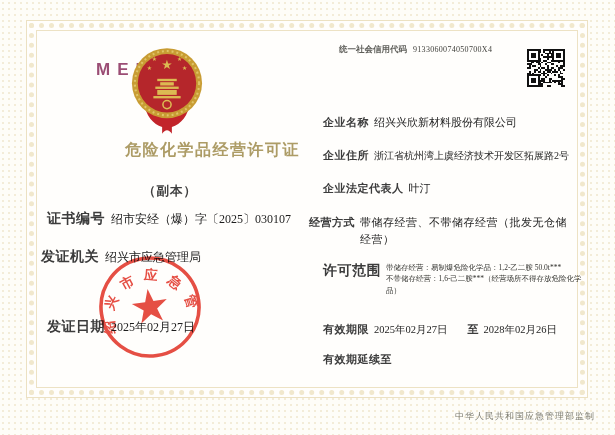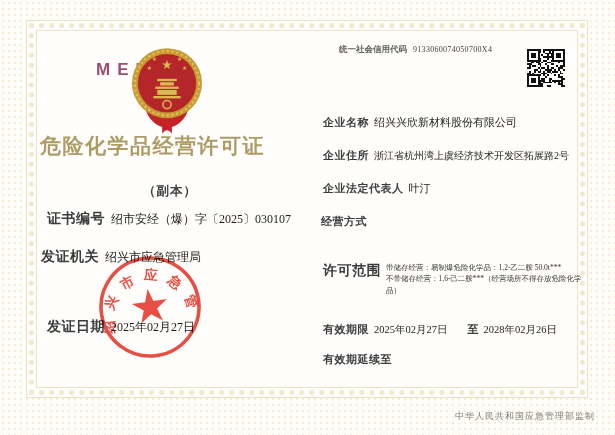--- a/index.html
+++ b/index.html
@@ -32,23 +32,23 @@
   .abs{position:absolute;}
   
   .mem{
     left:57px;top:60px;
     font-size:17px;font-weight:bold;letter-spacing:7px;
     color:#9b4d74;
     margin-left:39px;
   }
   .emblem{left:130px;top:46px;width:74px;height:88px;}
   .doc-title{
-    left:40px;top:132px;width:260px;text-align:left;
+    left:40px;top:140px;width:260px;text-align:right;
     font-family:"Liberation Serif","DejaVu Serif",serif;
-    font-size:21px;font-weight:bold;letter-spacing:1.5px;
+    font-size:16px;font-weight:bold;letter-spacing:1.5px;
     color:#ad9c66;
   }
   .doc-subtitle{
     left:40px;top:183px;width:260px;text-align:center;
     font-size:12.5px;font-weight:bold;color:#3e3e3e;letter-spacing:1px;
   }
   .row{display:flex;align-items:baseline;}
   .lbl{
     font-size:14px;font-weight:bold;color:#3c3c3c;
     letter-spacing:0.5px;flex:none;
@@ -69,21 +69,21 @@
   .credit-row{left:323px;top:44px;}
   .credit-lbl{font-size:8.5px;font-weight:bold;color:#5d5d58;padding-left:16px;}
   .credit-val{font-family:"Liberation Serif","DejaVu Serif",serif;font-size:8px;color:#40403c;margin-left:6px;letter-spacing:0.3px;}
   .qr{left:527px;top:47px;width:38px;height:42px;}
   .r-row .lbl{font-size:11px;}
   .r-row .val{font-size:11px;margin-left:5px;}
   .r-name{left:323px;top:115px;}
   .r-addr{left:323px;top:148px;}
   .r-addr .val{font-size:10px;}
   .r-legal{left:323px;top:181px;}
-  .r-mode{left:321px;top:214px;width:265px;}
+  .r-mode{left:309px;top:214px;width:265px;}
   .r-mode .val{width:208px;line-height:1.55;letter-spacing:0.5px;}
   .r-scope{left:323px;top:250px;width:265px;}
   .scope-text{
     font-family:"Liberation Serif","DejaVu Serif",serif;
     font-size:7.5px;color:#33332f;line-height:1.5;
     width:238px;margin-left:5px;
   }
   .r-valid{left:323px;top:322px;}
   .r-valid .val{font-size:10.5px;}
   .to-lbl{margin-left:20px;font-size:11px;font-weight:bold;color:#3c3c3c;}
@@ -310,20 +310,21 @@
   <div class="abs row r-row r-addr">
     <span class="lbl">企业住所</span>
     <span class="val">浙江省杭州湾上虞经济技术开发区拓展路2号</span>
   </div>
   <div class="abs row r-row r-legal">
     <span class="lbl">企业法定代表人</span>
     <span class="val">叶汀</span>
   </div>
   <div class="abs row r-row r-mode">
     <span class="lbl">经营方式</span>
+    <span class="val">带储存经营、不带储存经营（批发无仓储经营）</span>
   </div>
   <div class="abs row r-scope" style="align-items:flex-start;margin-top:12px;">
     <span class="lbl">许可范围</span>
     <div class="scope-text">
       <div>带储存经营：易制爆危险化学品：1,2-乙二胺 50.0t***</div>
       <div>不带储存经营：1,6-己二胺***（经营场所不得存放危险化学品）</div>
     </div>
   </div>
   <div class="abs row r-row r-valid">
     <span class="lbl">有效期限</span>

